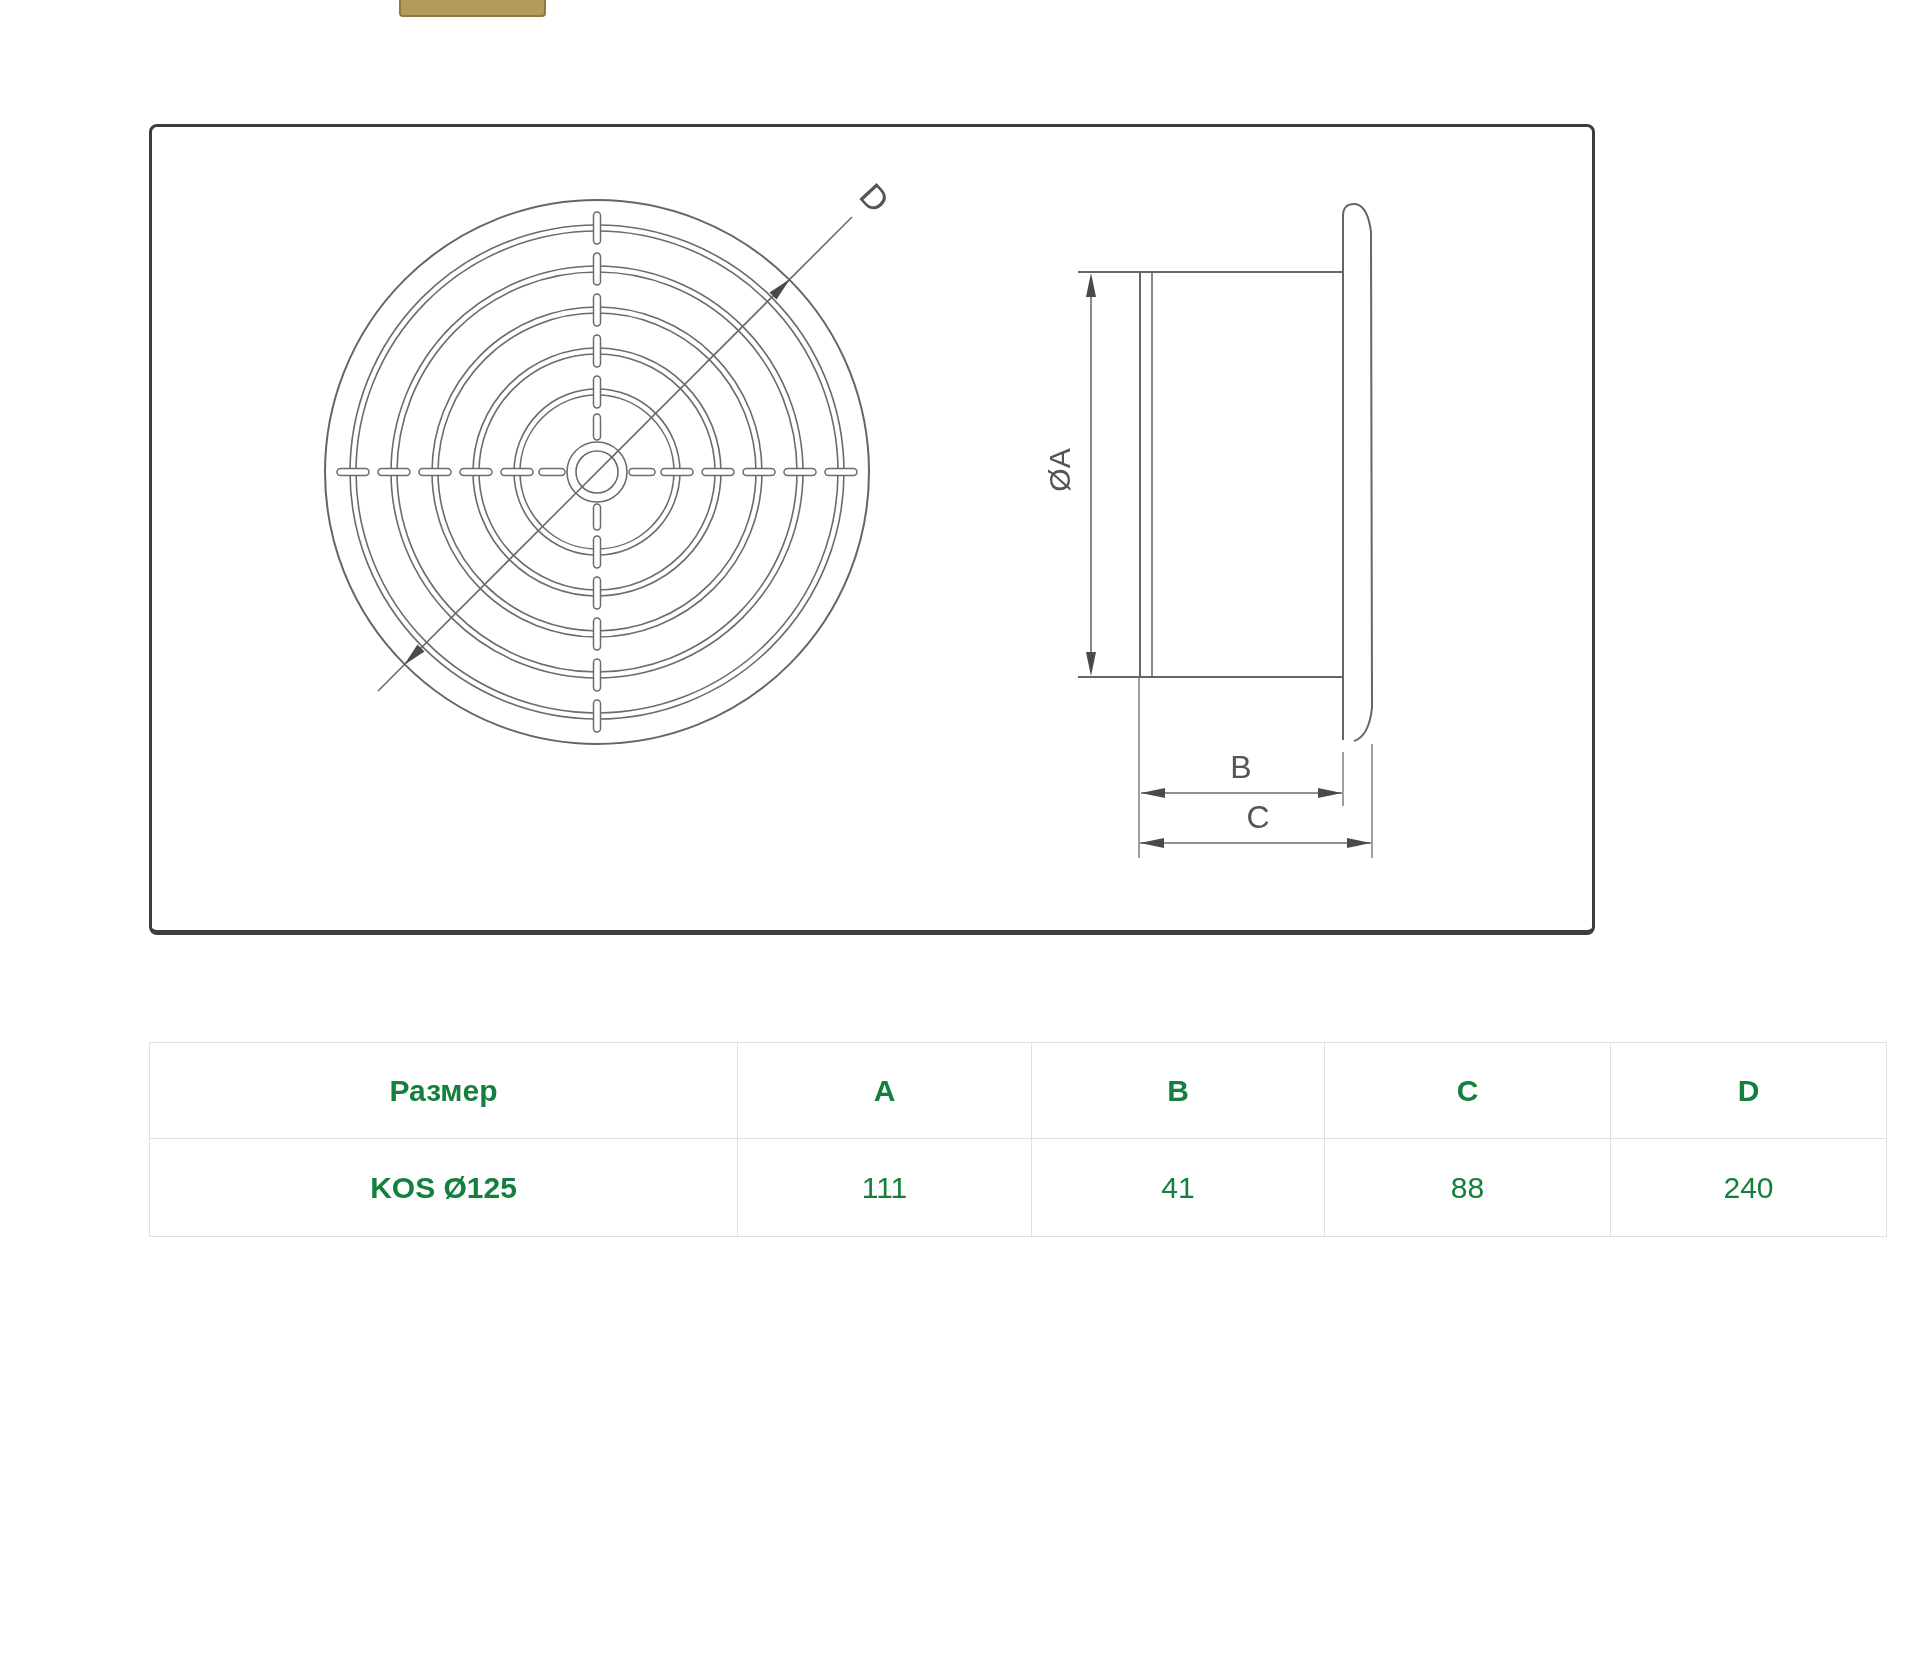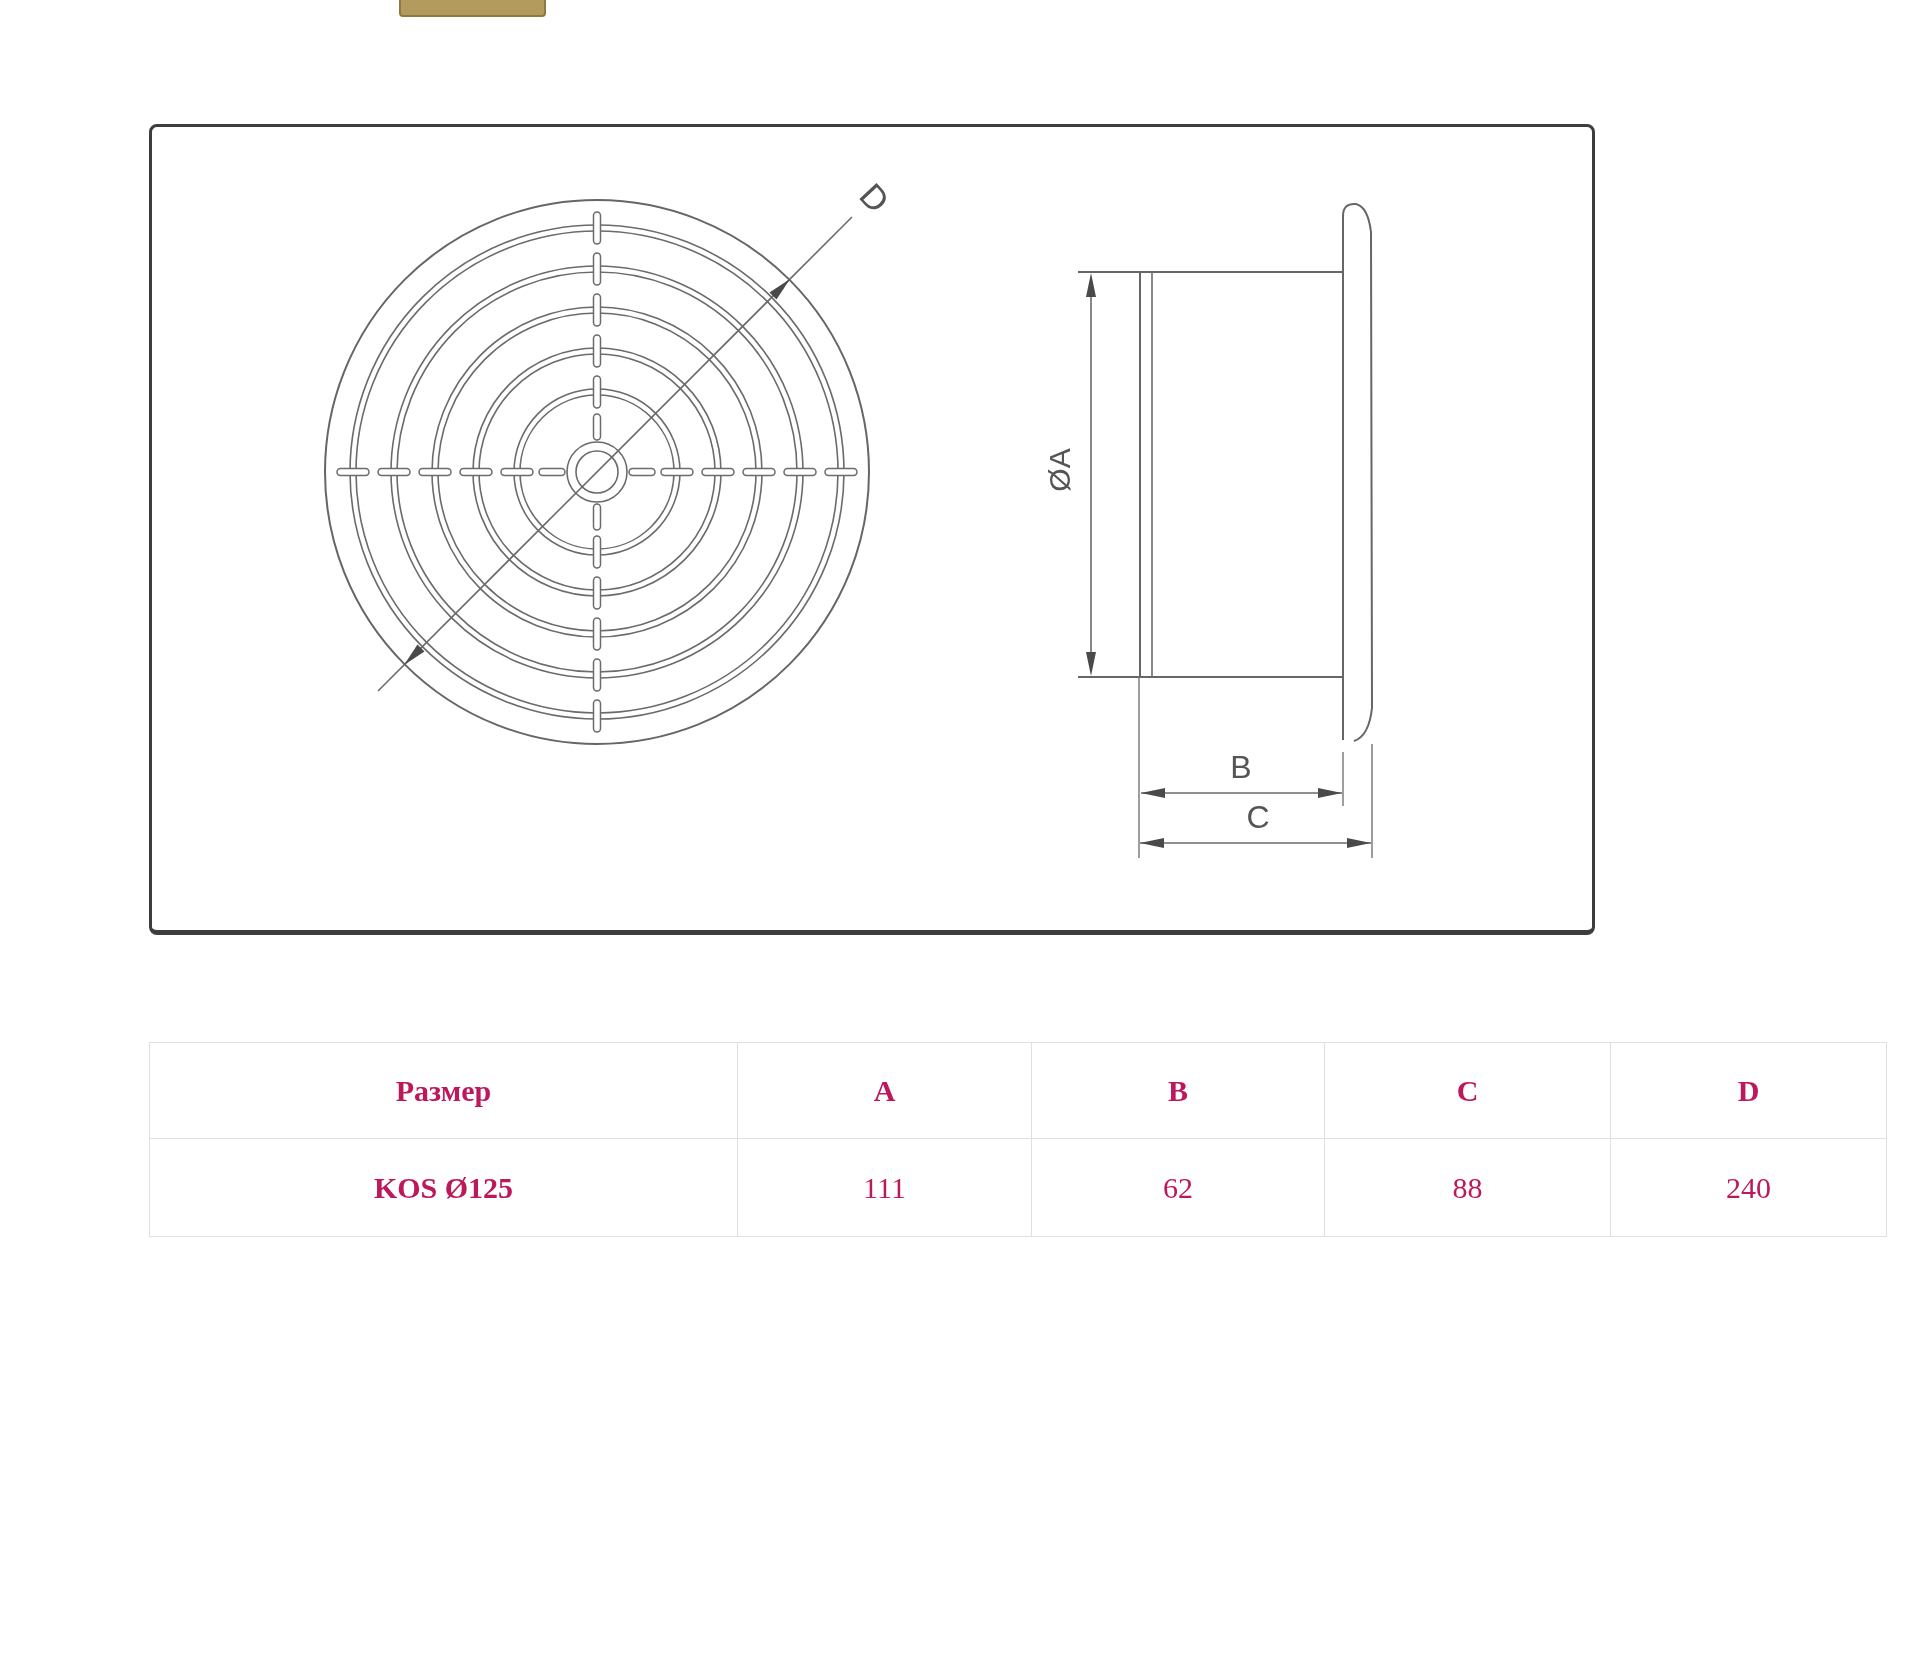--- a/index.html
+++ b/index.html
@@ -20,21 +20,21 @@
   .dline{stroke:#666666;stroke-width:2;fill:none;}
   .dthin{stroke:#6b6b6b;stroke-width:1.6;fill:none;}
   .dext{stroke:#757575;stroke-width:1.4;fill:none;}
   .slat{fill:#ffffff;stroke:#6b6b6b;stroke-width:1.5;}
   .arrow{fill:#4a4a4a;stroke:none;}
   .dim-text{fill:#555555;font-family:"Liberation Sans",sans-serif;}
 
   
   .dim-table{position:absolute;left:149px;top:1042px;width:1737px;
     border-collapse:collapse;table-layout:fixed;background:#ffffff;
-    font-family:Liberation Serif, serif;color:#be185d;}
+    font-family:Liberation Sans, sans-serif;color:#15803d;}
   .dim-table th,.dim-table td{border:1px solid #e0e0e0;text-align:center;
     vertical-align:middle;font-size:30px;padding:0;}
   .dim-table th{height:95px;font-weight:700;}
   .dim-table td{height:97px;font-weight:400;}
   .dim-table td.row-label{font-weight:700;}
 </style>
 </head>
 <body>
 
 <div class="page">
@@ -153,19 +153,19 @@
         <th>A</th>
         <th>B</th>
         <th>C</th>
         <th>D</th>
       </tr>
     </thead>
     <tbody>
       <tr>
         <td class="row-label">KOS Ø125</td>
         <td>111</td>
-        <td>62</td>
+        <td>41</td>
         <td>88</td>
         <td>240</td>
       </tr>
     </tbody>
   </table>
 </div>
 
 </body></html>

